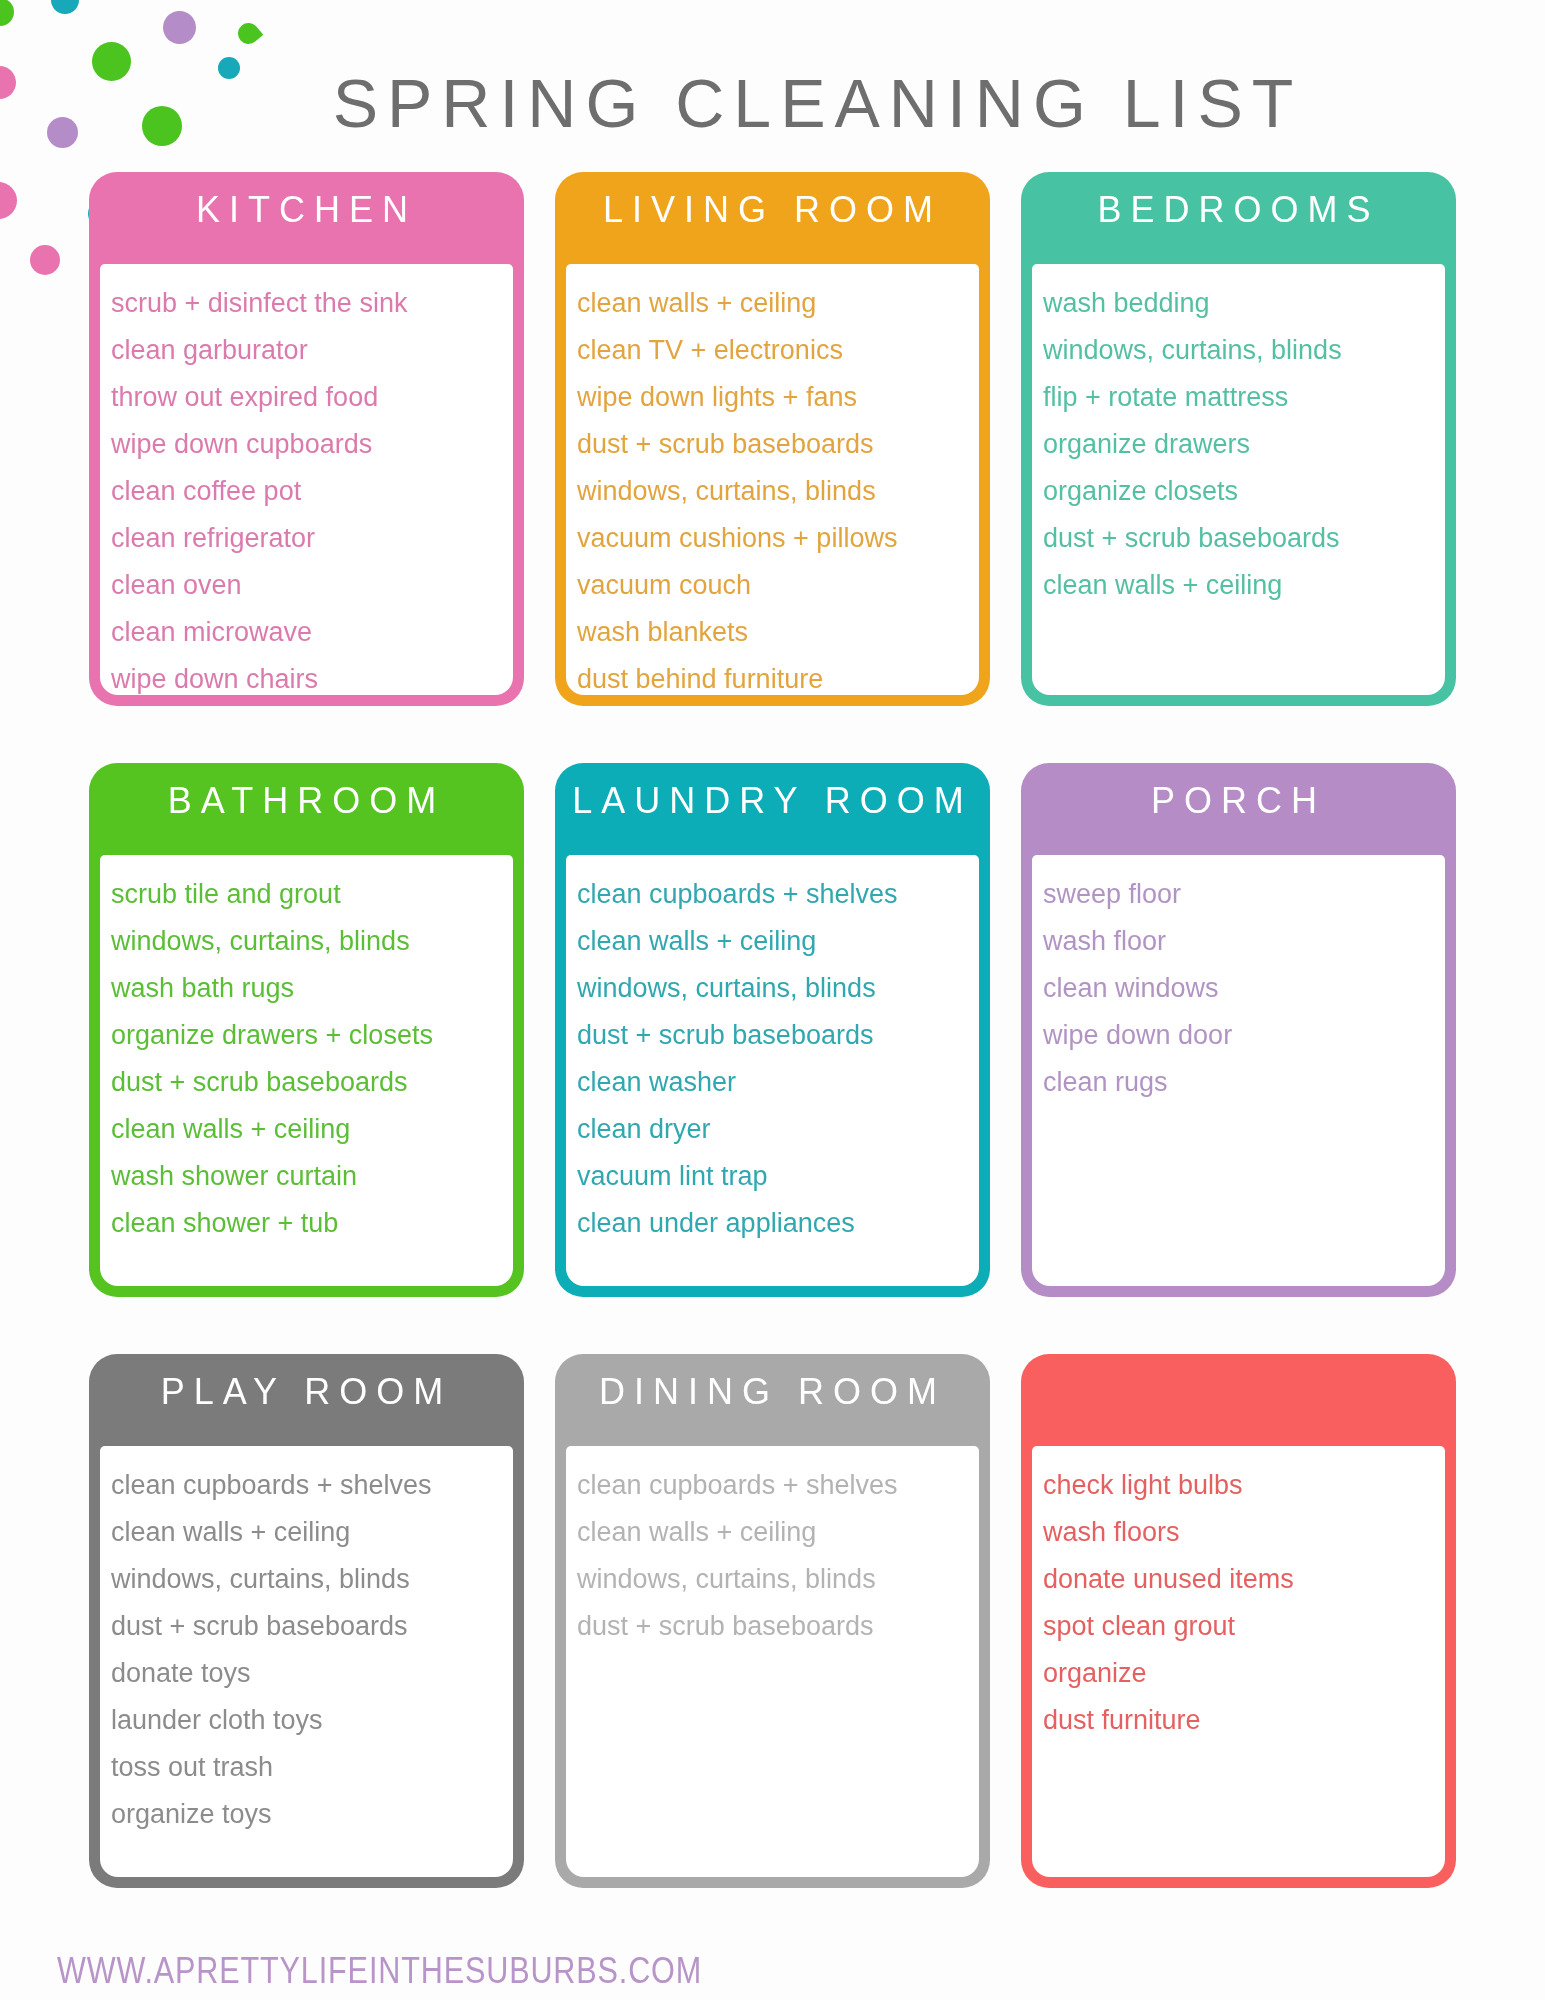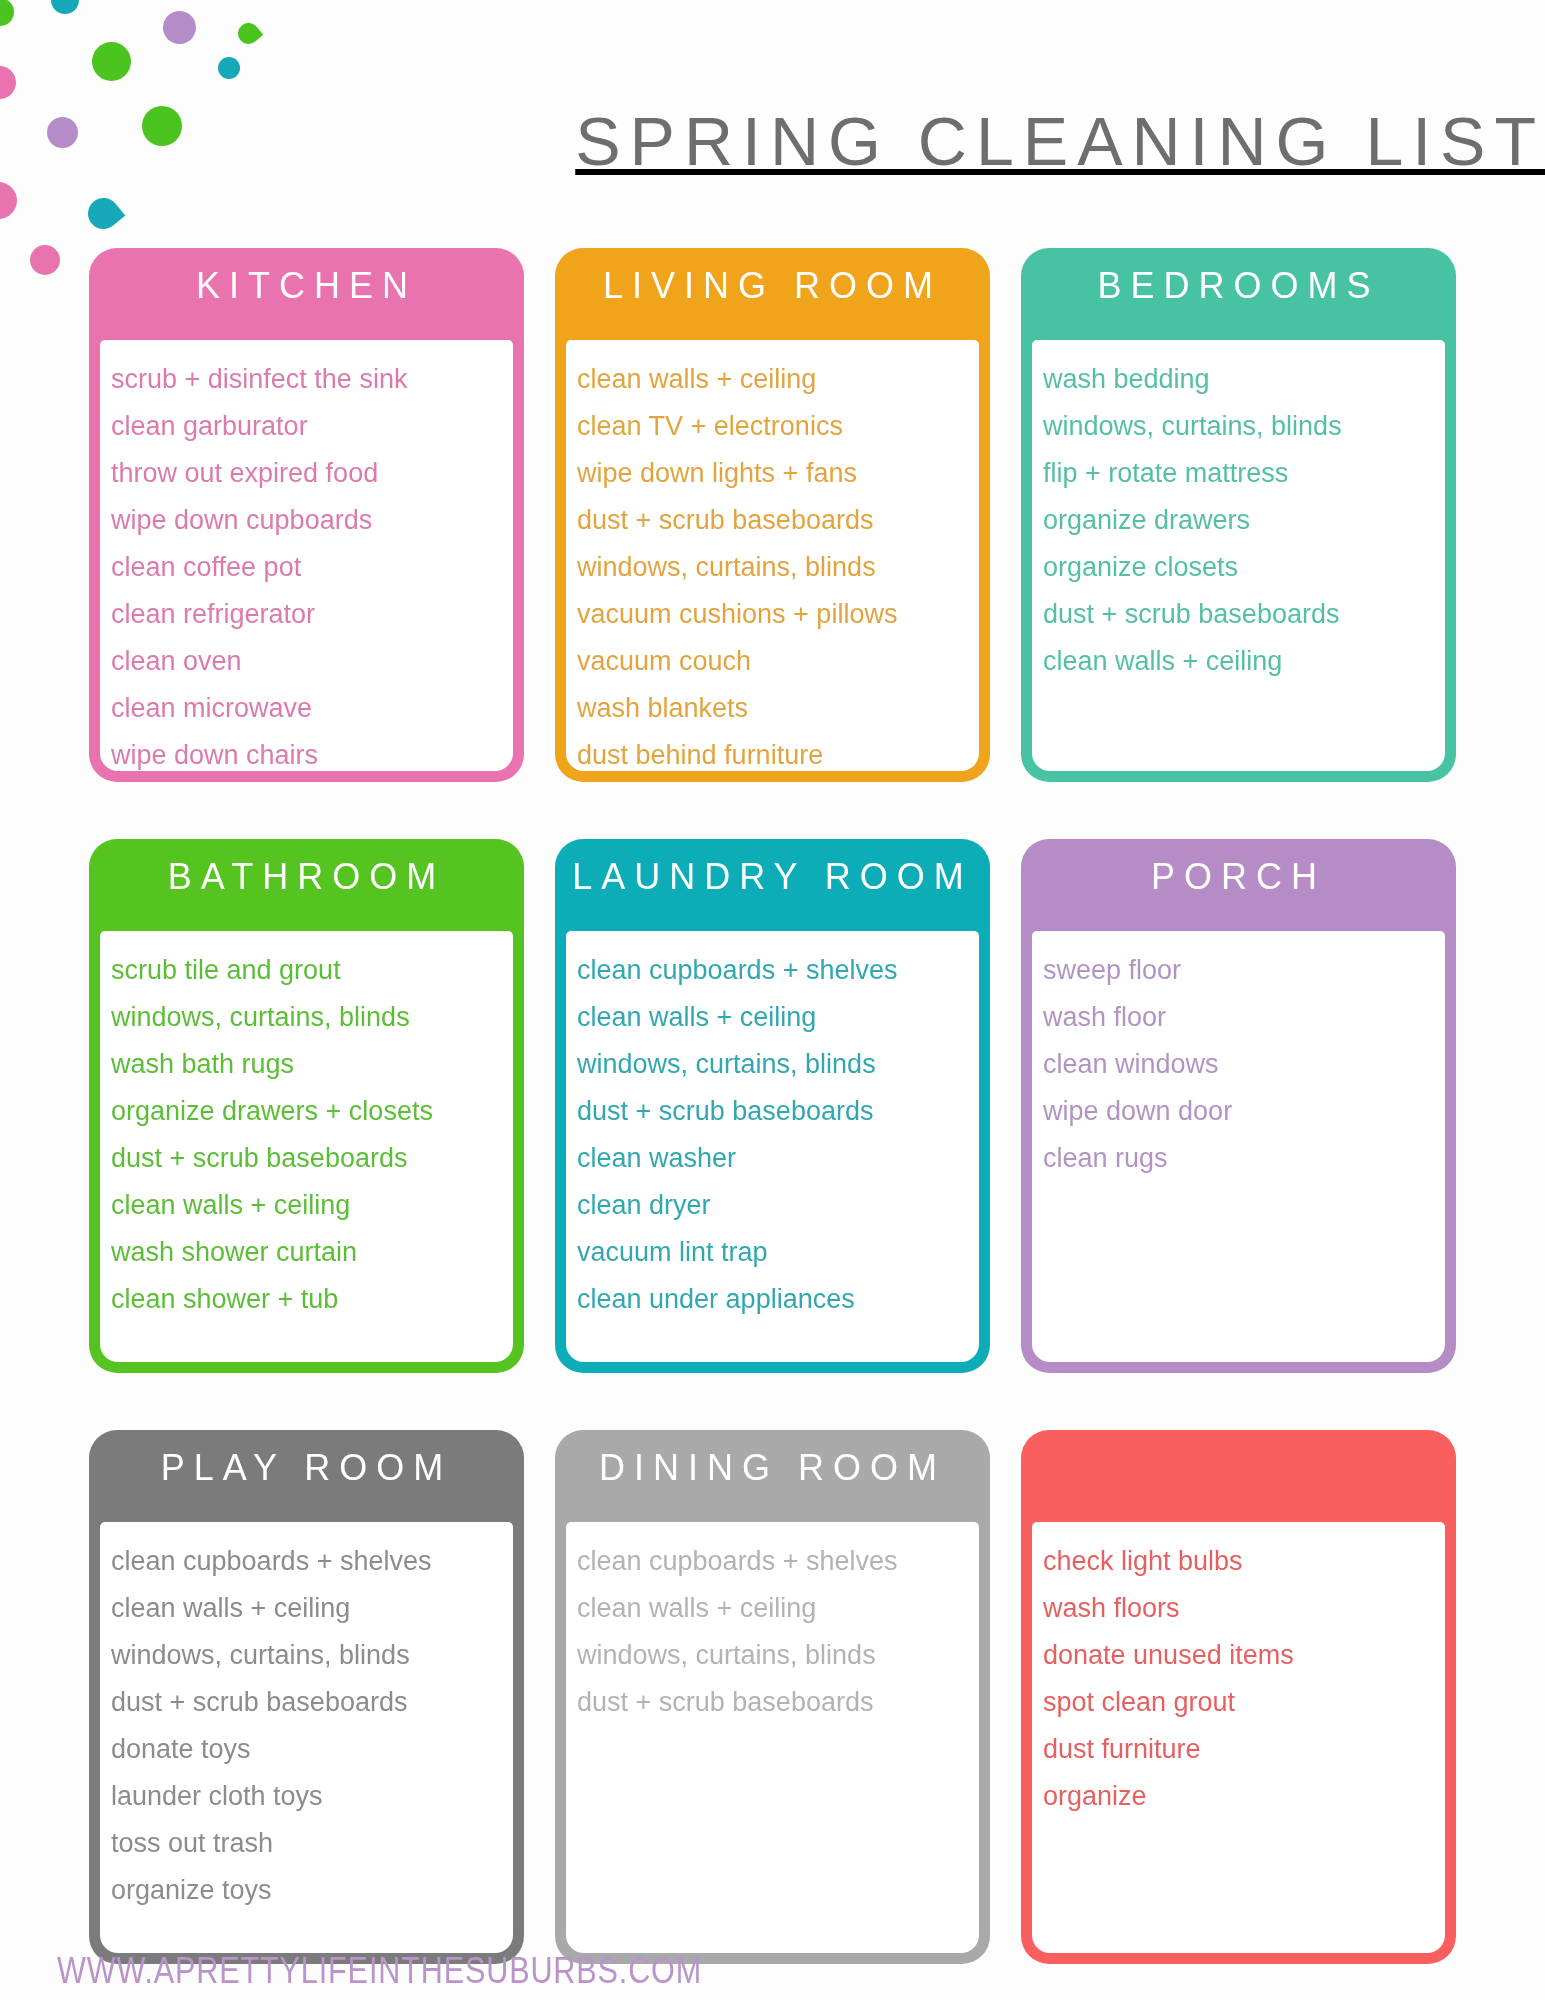--- a/index.html
+++ b/index.html
@@ -7,21 +7,21 @@
     width:1545px;height:2000px;
     background:#FDFDFD;
     font-family:"Liberation Sans","DejaVu Sans",sans-serif;
     position:relative;overflow:hidden;
   }
   
   .dots{position:absolute;top:0;left:0;width:320px;height:320px;pointer-events:none;}
   .dot{position:absolute;border-radius:50%;}
   .dot.leaf{border-radius:0 100% 100% 100%;}
   
-  .page-header{height:248px;display:flex;align-items:center;justify-content:flex-end;text-decoration:underline;}
+  .page-header{height:172px;display:flex;align-items:center;justify-content:center;}
   .page-title{
     margin:34px 0 0 90px;
     font-size:68px;font-weight:400;letter-spacing:9px;
     white-space:nowrap;
   }
   
   .grid{
     width:1367px;margin:0 auto;
     display:grid;
     grid-template-columns:repeat(3,435px);
@@ -211,22 +211,22 @@
     </div>
   </section>
 
   <section class="card" style="--card: #FA5F5F; --text: #E56060;">
     <div class="card-body">
       <ul class="card-list">
           <li>check light bulbs</li>
           <li>wash floors</li>
           <li>donate unused items</li>
           <li>spot clean grout</li>
+          <li>organize</li>
           <li>dust furniture</li>
-          <li>organize</li>
         </ul>
     </div>
   </section>
 </div>
 
 <div class="page-footer">
   <span class="footer-url" style="color: rgb(184, 148, 201);">WWW.APRETTYLIFEINTHESUBURBS.COM</span>
 </div>
 
 </body></html>

